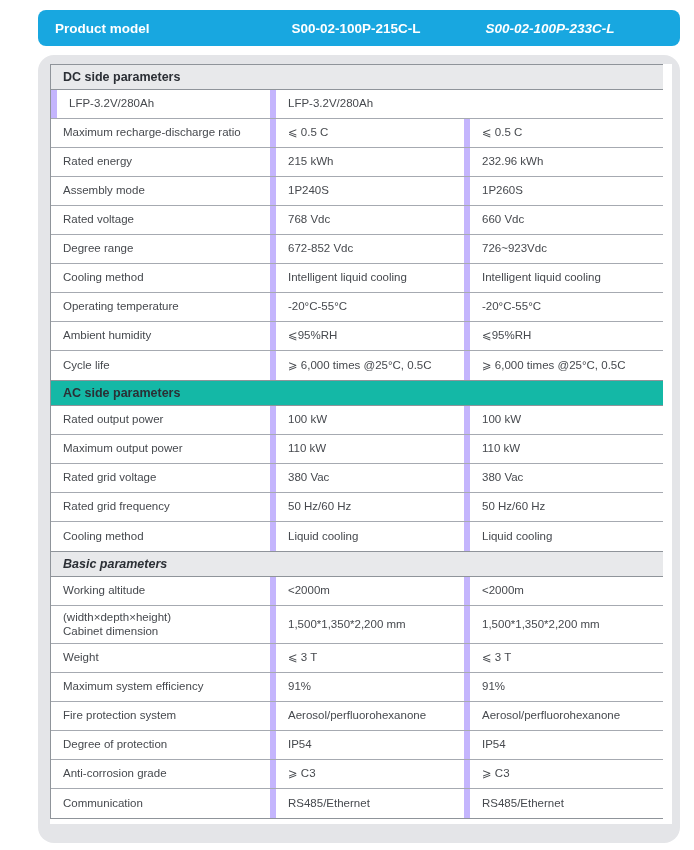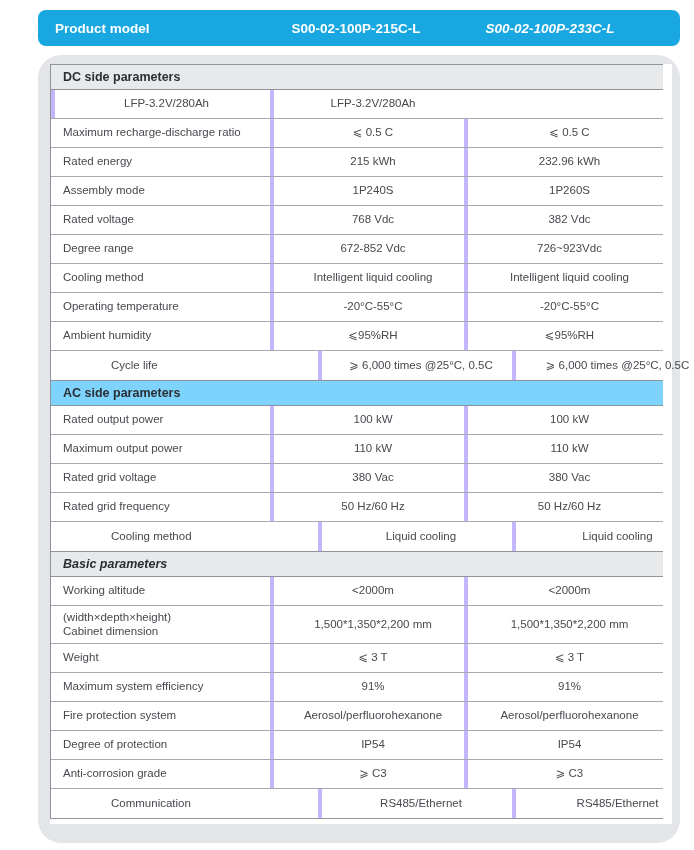--- a/index.html
+++ b/index.html
@@ -14,21 +14,21 @@
   }
   .header-bar .hd{
     position:absolute;top:50%;color:#ffffff;font-weight:700;font-size:13.5px;white-space:nowrap;text-align:center;
   }
   .hd-label{left:17px;transform:translateY(-50%);}
   .hd-model1{left:318px;transform:translate(-50%,-50%);}
   .hd-model2{left:512px;transform:translate(-50%,-50%);font-style:italic;}
   
   .panel{
     position:absolute;left:38px;top:55px;width:642px;height:788px;
-    border-radius:23px;
+    border-radius:16px;
   }
   
   .card{
     position:absolute;left:12px;top:9px;width:622px;height:760px;background:#ffffff;
   }
   .spec-table{
     width:613px;box-sizing:border-box;
     border-left:1px solid #8f949a;
     border-bottom:1px solid #8f949a;
   }
@@ -37,27 +37,27 @@
     border-top:1px solid #8f949a;border-bottom:1px solid #8f949a;
     padding-left:12px;
     font-size:12.5px;font-weight:700;color:#2b2f35;
   }
   .row{
     display:grid;grid-template-columns:219px 194px 199px;
     box-sizing:border-box;height:29px;
     border-bottom:1px solid #a6aab1;
   }
   .row.tall{height:38px;}
-  .section .row:last-child{border-bottom:none;margin-left:48px;}
+  .section .row:last-child{border-bottom:none;}
   .cell{
     box-sizing:border-box;display:flex;flex-direction:column;justify-content:center;
     padding-left:12px;padding-right:4px;
     font-size:11.5px;color:#46494e;line-height:1.15;white-space:nowrap;
   }
-  .cell.value{border-left:4px solid #c4b5fd;text-align:center;}
+  .cell.value{border-left:6px solid #c4b5fd;}
 </style>
 </head>
 <body>
 
 <div class="stage">
 
   <div class="header-bar" style="background: rgb(24, 167, 224);">
     <span class="hd hd-label">Product model</span>
     <span class="hd hd-model1">S00-02-100P-215C-L</span>
     <span class="hd hd-model2">S00-02-100P-233C-L</span>
@@ -91,21 +91,21 @@
                 <div>Assembly mode</div>
               </div>
               <div class="cell value">1P240S</div>
               <div class="cell value">1P260S</div>
             </div>
             <div class="row">
               <div class="cell param">
                 <div>Rated voltage</div>
               </div>
               <div class="cell value">768 Vdc</div>
-              <div class="cell value">382 Vdc</div>
+              <div class="cell value">660 Vdc</div>
             </div>
             <div class="row">
               <div class="cell param">
                 <div>Degree range</div>
               </div>
               <div class="cell value">672-852 Vdc</div>
               <div class="cell value">726~923Vdc</div>
             </div>
             <div class="row">
               <div class="cell param">
@@ -130,21 +130,21 @@
             </div>
             <div class="row">
               <div class="cell param">
                 <div>Cycle life</div>
               </div>
               <div class="cell value">⩾ 6,000 times @25°C, 0.5C</div>
               <div class="cell value">⩾ 6,000 times @25°C, 0.5C</div>
             </div>
           </div>
           <div class="section">
-            <div class="section-title" style="background: #7dd3fc;">AC side parameters</div>
+            <div class="section-title" style="background: #14b8a6;">AC side parameters</div>
             <div class="row">
               <div class="cell param">
                 <div>Rated output power</div>
               </div>
               <div class="cell value">100 kW</div>
               <div class="cell value">100 kW</div>
             </div>
             <div class="row">
               <div class="cell param">
                 <div>Maximum output power</div>

